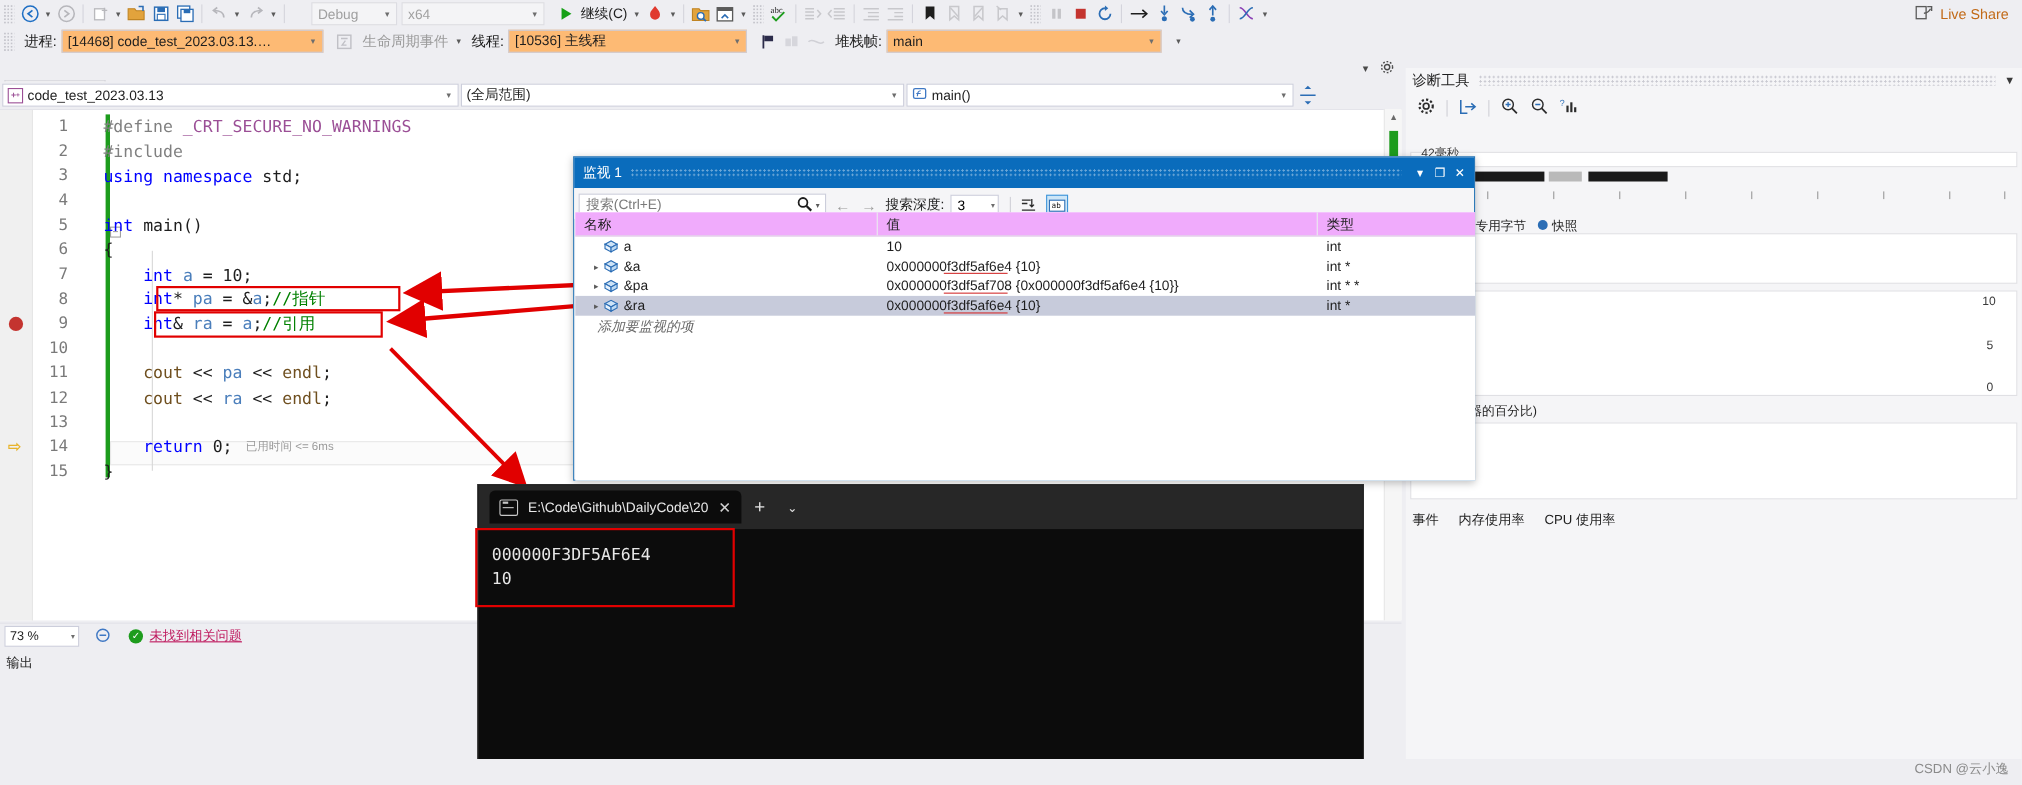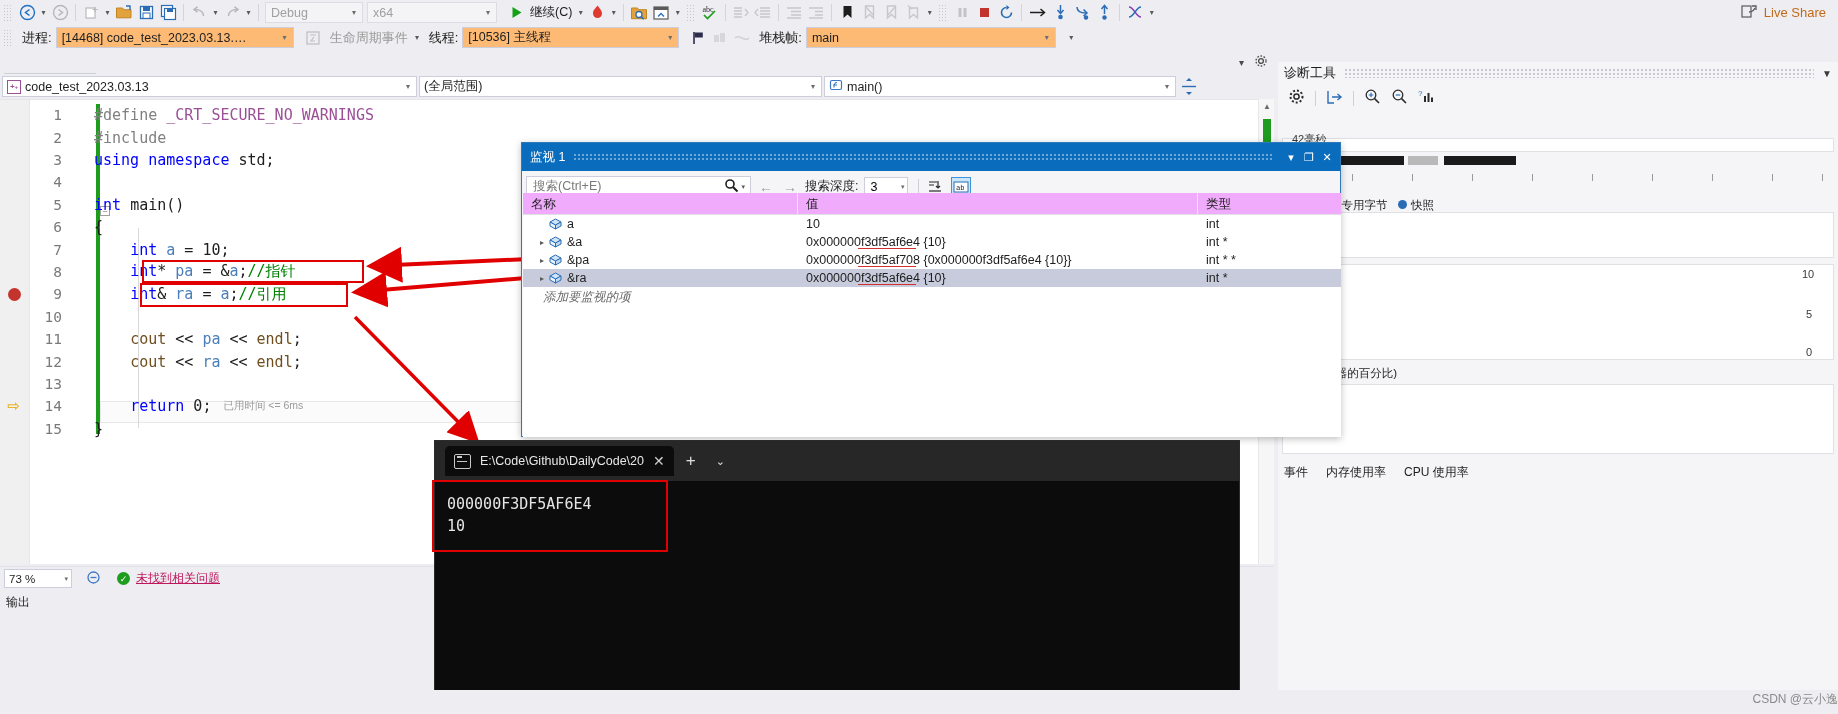--- a/index.html
+++ b/index.html
@@ -211,21 +211,21 @@
   .term-tab .tx { color: #d0d0d0; font-size: 14px; }
   .term-plus { color: #e0e0e0; font-size: 17px; padding: 0 8px; }
   .term-chev { color: #e0e0e0; font-size: 11px; padding: 0 8px; }
   #term-body { position: absolute; left: 0; top: 40px; width: 806px; height: 234px;
      font-family: "DejaVu Sans Mono", "Liberation Mono", monospace; font-size: 15px; color: #e6e6e6;
      padding: 12px 0 0 12px; line-height: 22px; }
   #term-redbox { position: absolute; left: 432px; top: 480px; width: 236px; height: 72px;
      border: 2px solid #e10000; }
 
   
-  #watermark { position: absolute; right: 0; bottom: 6px; font-size: 12px; color: #8a8a8a; }
+  #watermark { position: absolute; right: 12px; bottom: 6px; font-size: 12px; color: #8a8a8a; }
   #bottom-strip { position: absolute; left: 0; bottom: 0; width: 1838px; height: 24px; background: #eeeef2; }
 </style>
 </head>
 <body>
 
 <div id="app">
 
   <div class="toolbar-row" id="toolbar1">
     <div class="grip"></div>
     <div class="tb-btn">
@@ -281,21 +281,21 @@
     <div class="tb-caret"></div>
     <div class="tb-btn">
       <svg width="17" height="15" viewBox="0 0 17 15">
           <path d="M4.5 11 C4.5 6.5 8.5 4.5 13 4.5" fill="none" stroke="#b6b6bb" stroke-width="1.5"></path>
           <path d="M10.5 1.8 L14 4.5 L10.5 7.2" fill="none" stroke="#b6b6bb" stroke-width="1.5"></path>
         </svg>
     </div>
     <div class="tb-caret"></div>
     <div class="tb-sep"></div>
 
-    <div class="combo disabled" style="width:98px;margin-left:2px;">
+    <div class="combo disabled" style="width:78px;margin-left:20px;">
       <span class="cval">Debug</span>
       <span class="carrow">▾</span>
     </div>
     <div class="combo disabled" style="width:130px;margin-left:4px;">
       <span class="cval">x64</span>
       <span class="carrow">▾</span>
     </div>
     <div style="width:8px"></div>
 
     <div class="tb-btn">

